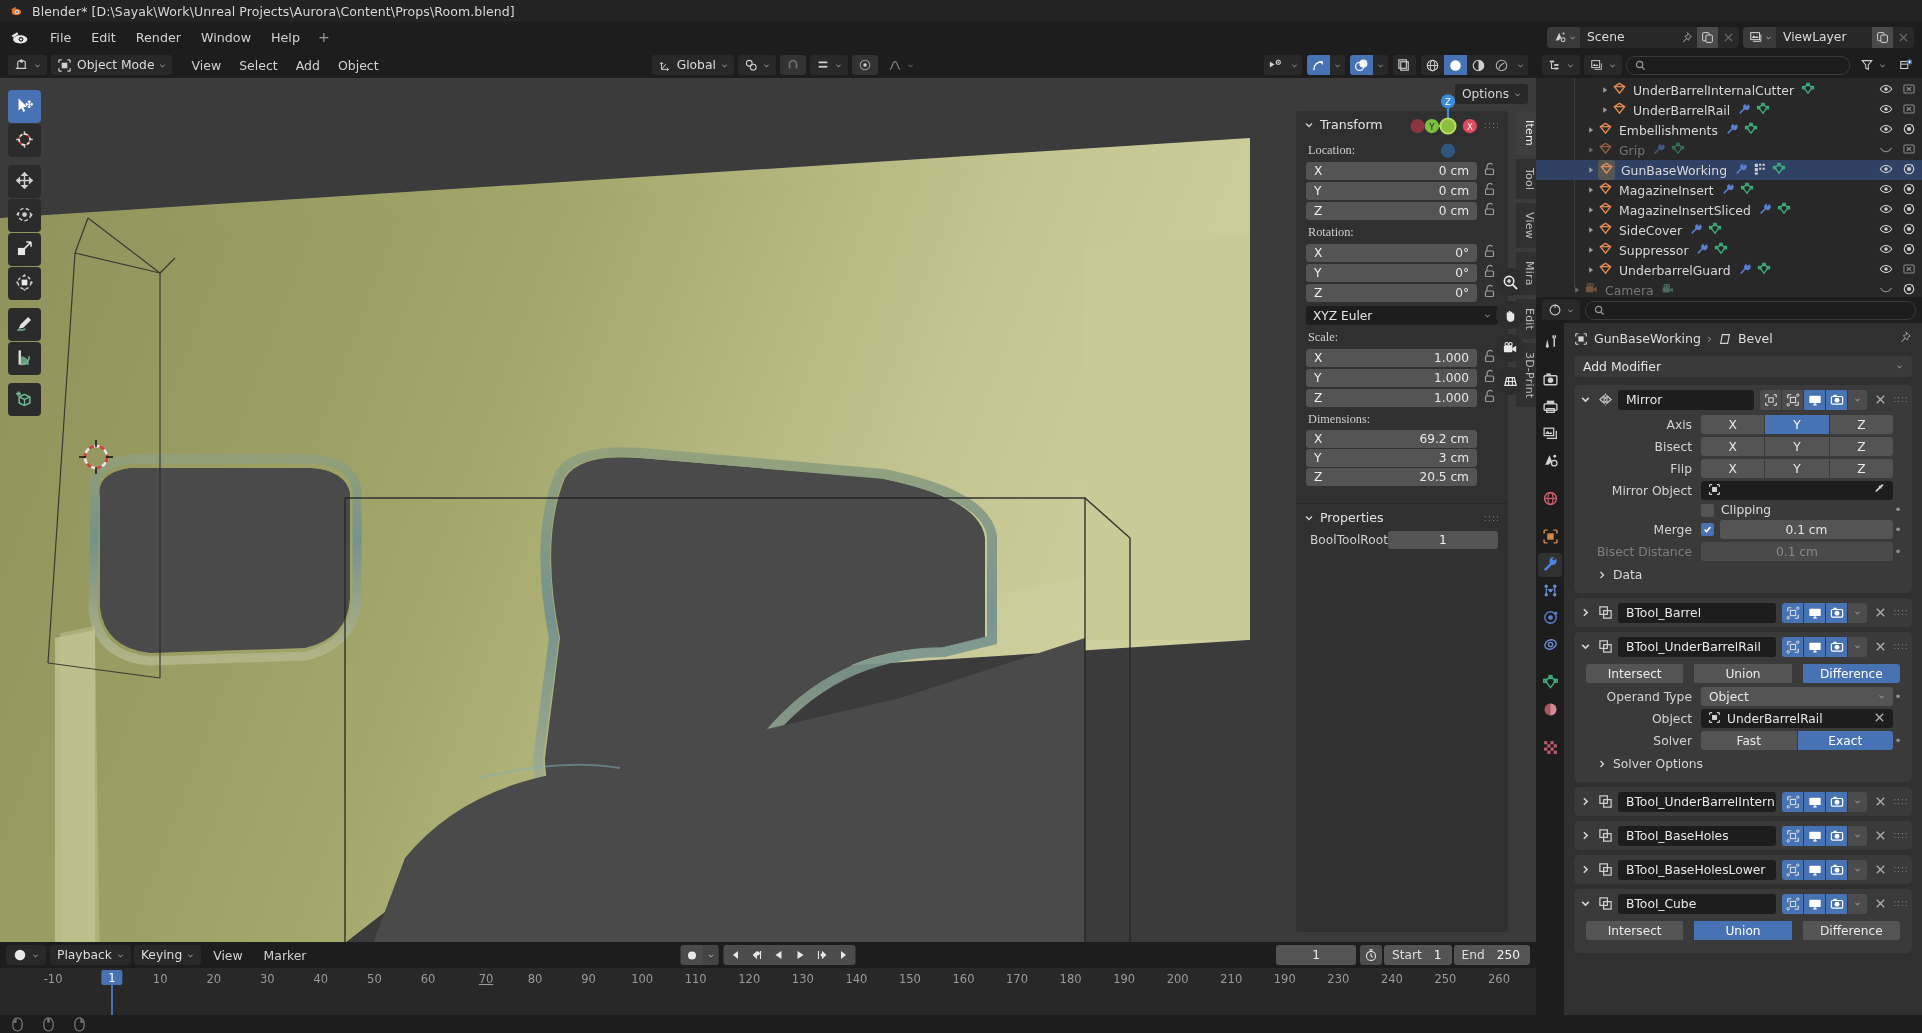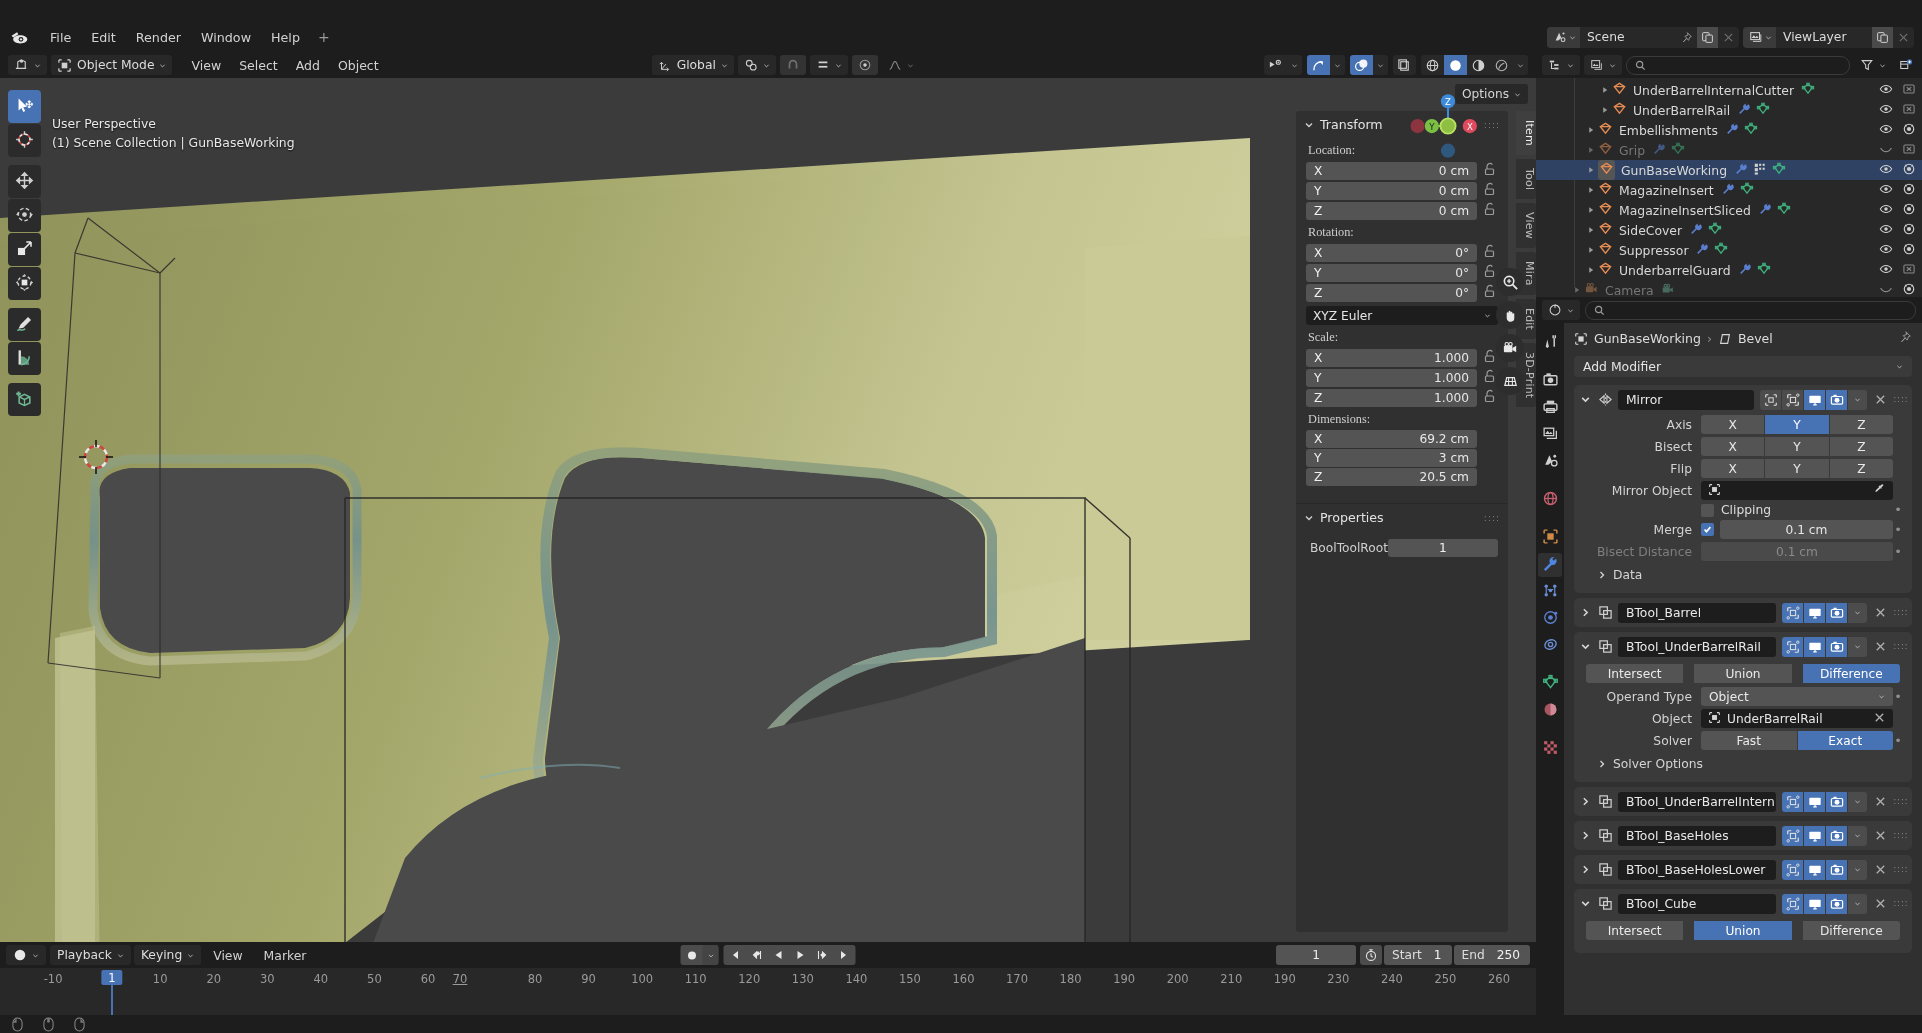--- a/index.html
+++ b/index.html
@@ -138,21 +138,21 @@
     display: flex; align-items: center; justify-content: space-between;
     padding: 0 8px; font-size: 12.2px; color: #f0f0f0;
   }
   .np-field .fx { color: #e8e8e8; }
   .np-lock { width: 16px; height: 16px; flex: none; }
   .np-combo {
     height: 19px; background: #1d1d1d; border-radius: 3px; display: flex;
     align-items: center; justify-content: space-between; padding: 0 7px;
     font-size: 12.2px; color: #e6e6e6; margin: 4px 0 2px 0;
   }
-  .np-prop-row { display: flex; align-items: center; margin-top: 8px; padding-left: 4px; }
+  .np-prop-row { display: flex; align-items: center; padding-left: 4px; }
   .np-prop-name { font-size: 12.2px; color: #cfcfcf; }
   .np-prop-val {
     margin-left: auto; width: 118px; height: 18px; background: #545454;
     border-radius: 3px; font-size: 12.2px; color: #f0f0f0;
     display: flex; align-items: center; justify-content: center;
   }
   .np-divider { height: 1px; background: #282828; margin: 8px 0 0 0; }
 
   
   .outliner {
@@ -291,20 +291,29 @@
   .sb-right { margin-left: auto; padding-right: 12px; }
 
   
   .model-svg { position: absolute; left: 0; top: 0; width: 1536px; height: 864px; }
 </style>
 </head>
 <body>
 
 <div id="app">
 
+  <div class="titlebar">
+    <svg class="tlogo" viewBox="0 0 24 24">
+      <path d="M3 13.5c0-3 3.5-5.5 8-5.5s8 2.5 8 5.5S15.5 19 11 19s-8-2.5-8-5.5z" fill="#f5792a"></path>
+      <circle cx="12" cy="13.5" r="3.2" fill="#fff"></circle>
+      <circle cx="12" cy="13.5" r="1.6" fill="#265787"></circle>
+      <path d="M2 9.5L9 5l1.5 2.4L4 11z" fill="#f5792a"></path>
+    </svg>
+    <span class="ttext">Blender* [D:\Sayak\Work\Unreal Projects\Aurora\Content\Props\Room.blend]</span>
+  </div>
 
   <div class="topbar">
     <svg class="blogo" viewBox="0 0 28 20">
       <path d="M4 13c0-3 4-5.2 9-5.2s9 2.2 9 5.2-4 5.2-9 5.2S4 16 4 13z" fill="#e8e8e8"></path>
       <circle cx="14" cy="13" r="3" fill="#1d1d1d"></circle>
       <circle cx="14" cy="13" r="1.5" fill="#e8e8e8"></circle>
       <path d="M2 8.5L9 4l1.6 2.5L4 10.5z" fill="#e8e8e8"></path>
     </svg>
     <div id="topbar-menus" style="display:flex;align-items:center;">
         <div class="menu-item">File</div>
@@ -594,24 +603,20 @@
 
         <path d="M480 700 Q560 680 620 690" stroke="#7fb0b8" stroke-width="2" fill="none" opacity=".5"></path>
 
         <g transform="translate(96,379)">
           <circle r="11" fill="none" stroke="#d0453e" stroke-width="2.5" stroke-dasharray="5.5 5.5"></circle>
           <circle r="11" fill="none" stroke="#e8e8e8" stroke-width="2.5" stroke-dasharray="5.5 5.5" stroke-dashoffset="5.5"></circle>
           <path d="M-17 0h7M10 0h7M0 -17v7M0 10v7" stroke="#111" stroke-width="1.5"></path>
         </g>
       </svg>
 
-      <div class="vp-overlay-text">
-        <div>User Perspective</div>
-        <div>(1) Scene Collection | GunBaseWorking</div>
-      </div>
 
       <div class="vp-toolbar" id="vp-toolbar">
           <div class="tool-btn active">
             <span><svg width="19" height="19" viewBox="0 0 16 16">
                 <path d="M3 2l7 7-3 .4 1.6 3.3-1.6.8L5.4 10 3 12.3z" fill="#fff"></path>
                 <path d="M12 4v6M9 7h6M12 4l-1.2 1.2M12 4l1.2 1.2M12 10l-1.2-1.2M12 10l1.2-1.2M9 7l1.2-1.2M9 7l1.2 1.2M15 7l-1.2-1.2M15 7l-1.2 1.2" stroke="#fff" stroke-width=".9" fill="none"></path>
               </svg></span>
           </div>
           <div class="tool-btn">
             <span><svg width="19" height="19" viewBox="0 0 16 16">
@@ -2038,21 +2043,21 @@
       </div>
     </div>
     <div class="tl-ruler" id="tl-ruler">
         <div class="tick" style="left: 53.0927px;">-10</div>
         <div class="tick" style="left: 160.197px;">10</div>
         <div class="tick" style="left: 213.749px;">20</div>
         <div class="tick" style="left: 267.301px;">30</div>
         <div class="tick" style="left: 320.853px;">40</div>
         <div class="tick" style="left: 374.405px;">50</div>
         <div class="tick" style="left: 427.958px;">60</div>
-        <div class="tick" style="left: 460px; text-decoration: underline;">70</div>
+        <div class="tick" style="left: 486px; text-decoration: underline;">70</div>
         <div class="tick" style="left: 535.062px;">80</div>
         <div class="tick" style="left: 588.614px;">90</div>
         <div class="tick" style="left: 642.166px;">100</div>
         <div class="tick" style="left: 695.718px;">110</div>
         <div class="tick" style="left: 749.27px;">120</div>
         <div class="tick" style="left: 802.822px;">130</div>
         <div class="tick" style="left: 856.375px;">140</div>
         <div class="tick" style="left: 909.927px;">150</div>
         <div class="tick" style="left: 963.479px;">160</div>
         <div class="tick" style="left: 1017.03px;">170</div>

